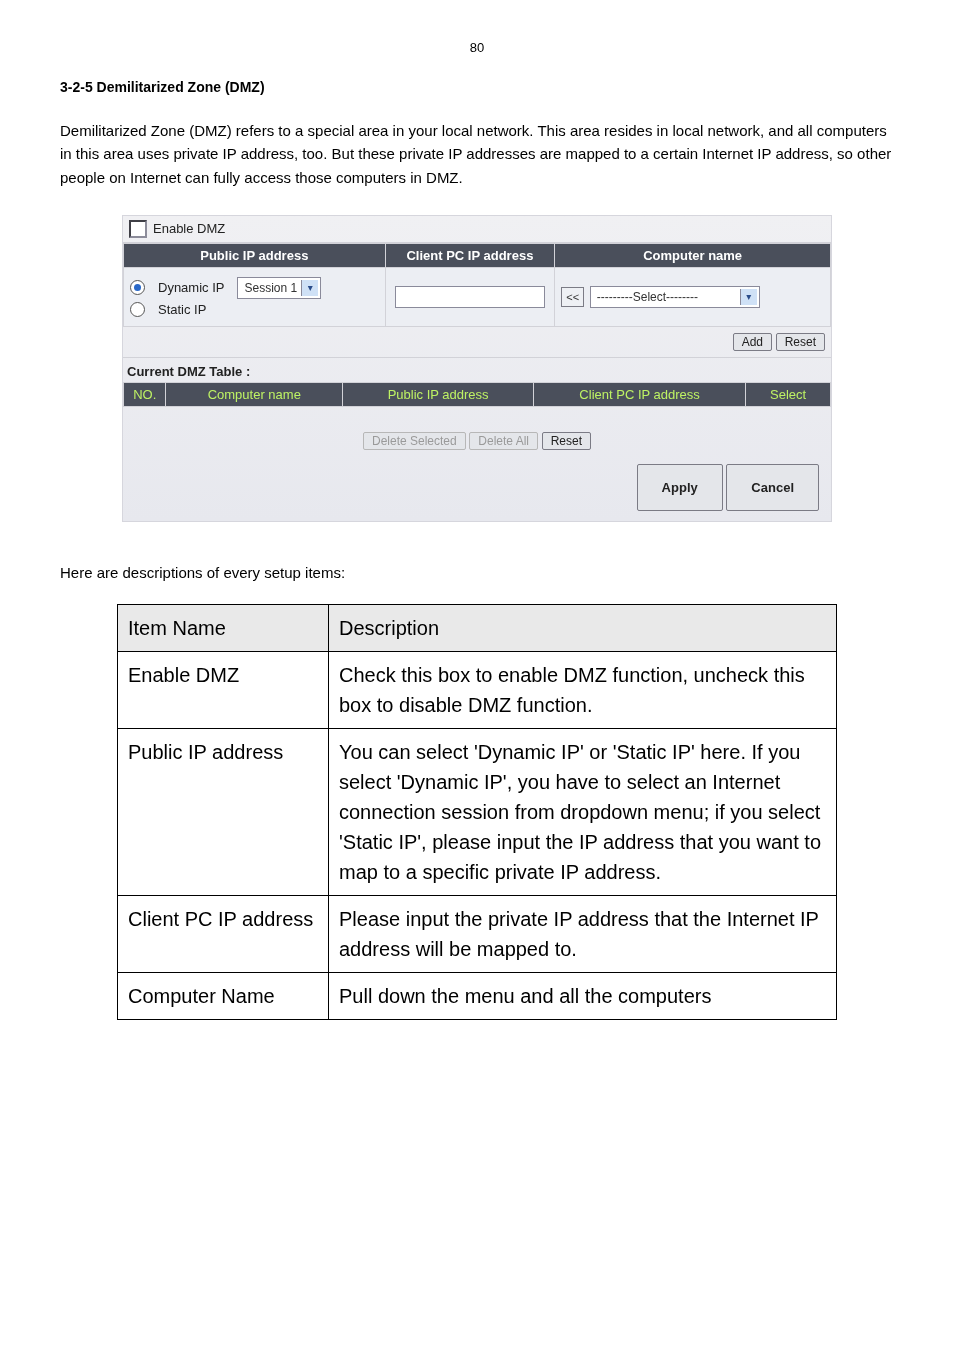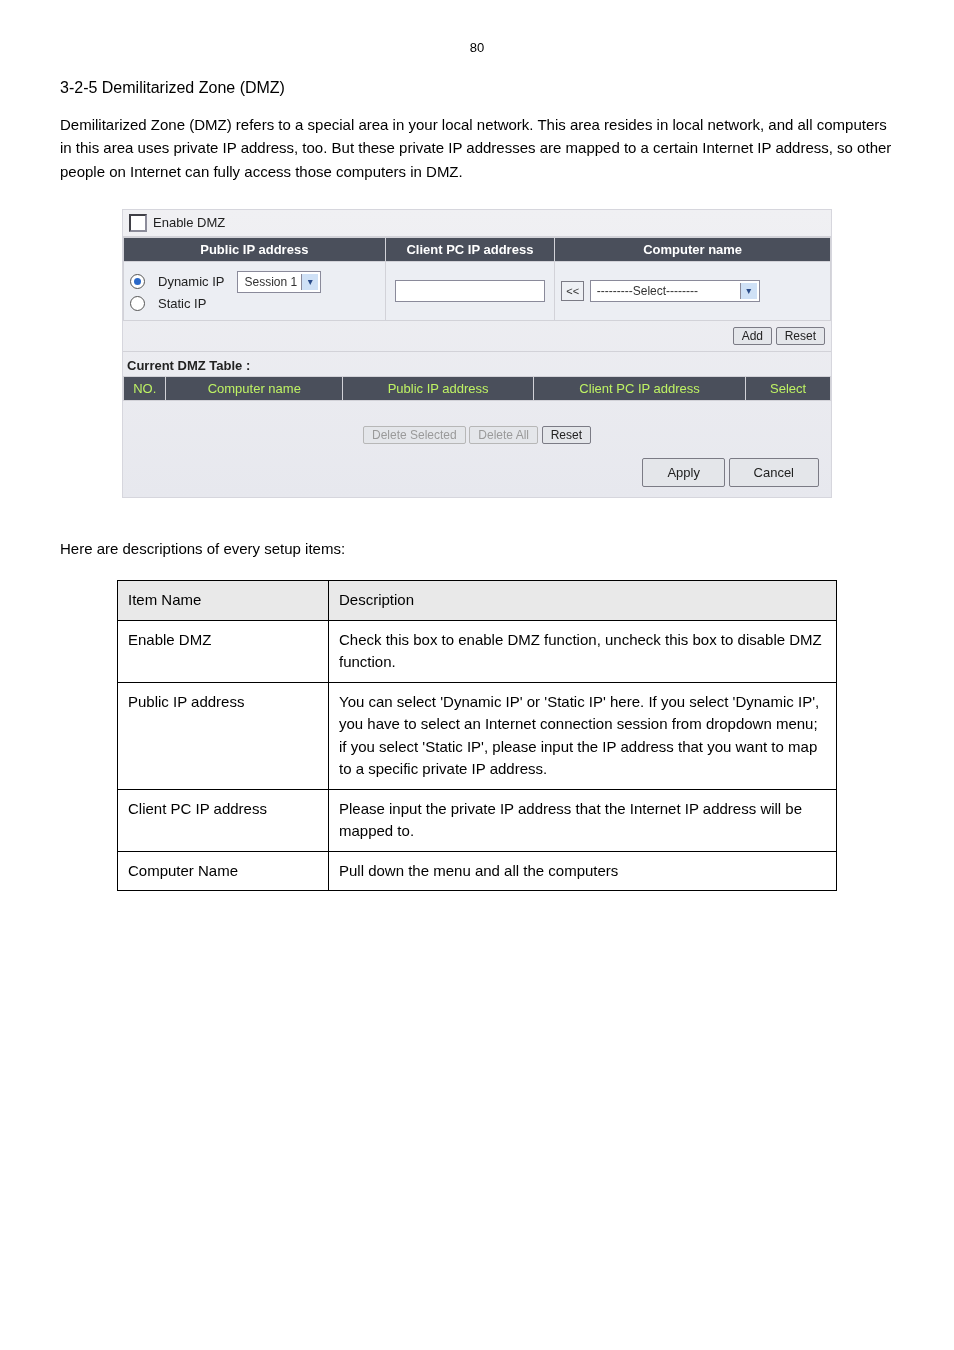--- a/index.html
+++ b/index.html
@@ -14,23 +14,23 @@
   .page {
     padding: 40px 60px;
     box-sizing: border-box;
   }
   .page-num {
     text-align: center;
     font-size: 13px;
     margin-bottom: 24px;
   }
   h2.section-title {
-    font-size: 16px;
-    font-weight: normal;
-    margin: 0 0 16px 0;
+    font-size: 14px;
+    font-weight: bold;
+    margin: 0 0 24px 0;
   }
   .intro {
     font-size: 15px;
     line-height: 1.55;
     margin-bottom: 26px;
   }
 
   
   .shot {
     width: 708px;
@@ -82,21 +82,21 @@
     border:1px solid #8a8a9a; height:22px; background:#fff; width:150px;
     box-sizing:border-box; font-size:12px;
   }
   .btn-row { text-align:right; padding:6px 6px; }
   .btn {
     display:inline-block; background:#e4e6ea; border:1px solid #7b7b85;
     padding:1px 8px; font-size:12px; color:#222; border-radius:2px;
     cursor:pointer;
   }
   .btn.disabled { color:#9a9a9a; border-color:#b7b7b7; }
-  .btn.wide { padding:6px 24px; font-size:13px;}
+  .btn.wide { padding:15px 24px; font-size:13px;font-weight:bold;}
   .subhead {
     font-weight:bold; font-size:13px; padding:6px 4px 3px 4px;
   }
   .tbl2 th {
     background:#4a4f5b;color:#bef264;font-weight:normal;font-size:13px;
     padding:4px 6px;border:1px solid #d2d2d8;text-align:center;
   }
   .mid-btn-row {
     text-align:center; padding:25px 0 6px 0;
   }
@@ -111,21 +111,21 @@
 
   .note {
     font-size:15px;line-height:1.5;margin-bottom:20px;
   }
 
   
   .desc-tbl {
     width: 720px;
     border-collapse: collapse;
     margin: 4px auto;
-    font-size: 15px;
+    font-size: 20px;
   }
   .desc-tbl td {
     border: 1px solid #000;
     padding: 8px 10px;
     vertical-align: top;
     line-height: 1.5;
   }
   .desc-tbl thead td {
     background:#e9e9e9;
   }

